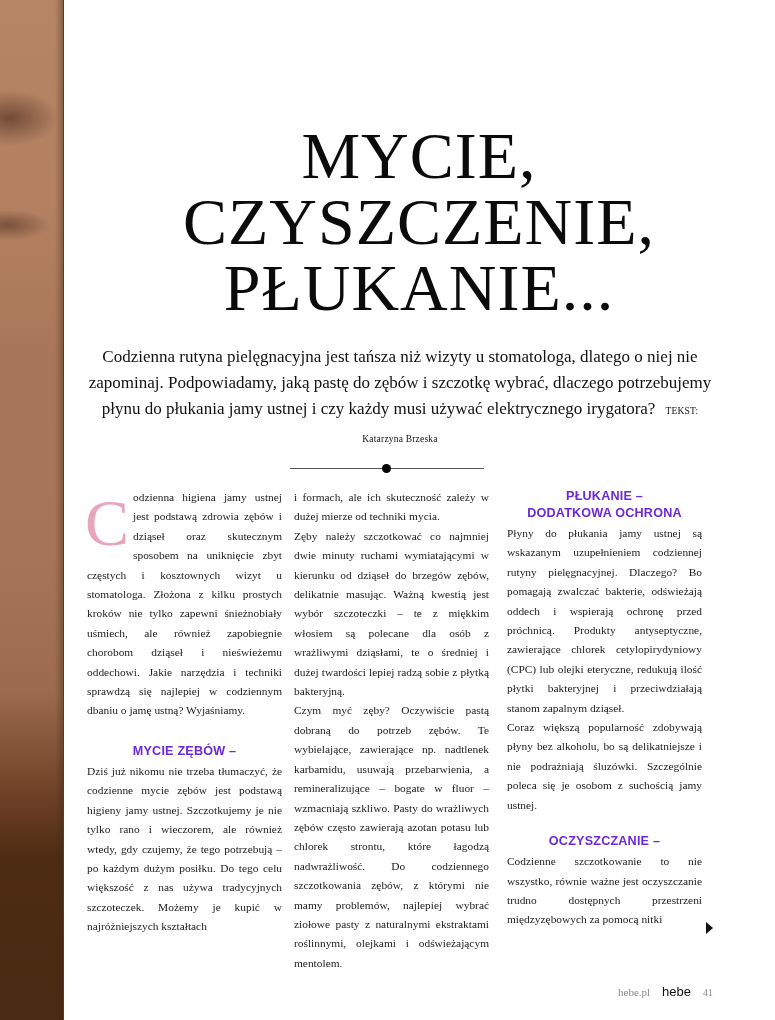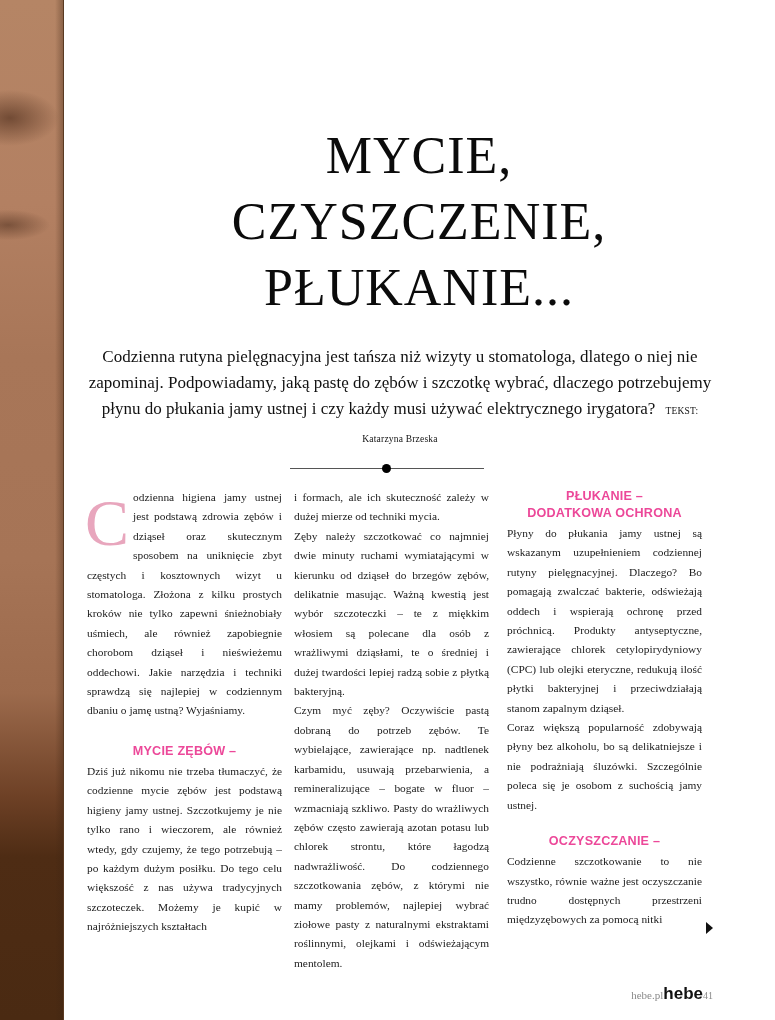--- a/index.html
+++ b/index.html
@@ -16,21 +16,21 @@
         linear-gradient(180deg, #b58565 0%, #b38062 20%, #a87658 35%, #a67456 55%, #9c6a4c 68%, #6e4126 78%, #4e2c14 84%, #4a2a12 100%);
       border-right: 1px solid #5a3a22;
     }
     .photo-strip::after {
       content: ""; position: absolute; right: 0; top: 0; width: 8px; height: 100%;
       background: linear-gradient(90deg, rgba(0,0,0,0), rgba(60,35,18,0.35));
     }
     .title {
       position: absolute; left: 63px; right: 0; top: 123px;
       text-align: center; font-family: "Liberation Serif", serif;
-      font-size: 52px; line-height: 66px; font-weight: normal; color: #0b0b0b;
+      font-size: 66px; line-height: 66px; font-weight: normal; color: #0b0b0b;
       letter-spacing: 1px; margin: 0;
     }
     .title span { display: block; }
     .lead {
       position: absolute; left: 80px; width: 640px; top: 344px;
       text-align: center; font-family: "Liberation Serif", serif;
       font-size: 17px; line-height: 26px; color: #111; margin: 0;
     }
     .lead .credit { font-size: 9.5px; margin-left: 10px; letter-spacing: 0.2px; }
     .divider {
@@ -48,35 +48,35 @@
     .col1 { left: 87px; }
     .col2 { left: 294px; }
     .col3 { left: 507px; }
     .dropcap {
       float: left; font-size: 66px; line-height: 50px; color: #e8a6bd;
       margin: 6px 4px 0 -2px; padding-top: 4px; font-family: "Liberation Serif", serif;
     }
     .dropwrap { text-indent: 0; }
     .subhead {
       text-align: center; font-family: "Liberation Sans", "DejaVu Sans", sans-serif;
-      font-weight: bold; color: #ec4899; font-size: 12.6px; line-height: 17px;
+      font-weight: bold; color: #6d28d9; font-size: 12.6px; line-height: 17px;
       margin: 0 0 2px 0; letter-spacing: 0.2px;
     }
     .subhead span { display: block; }
     .gap-top-1 { margin-top: 22px !important; }
     .gap-top-2 { margin-top: 18px !important; }
     .continue-arrow {
       position: absolute; left: 706px; top: 922px; width: 0; height: 0;
       border-top: 6px solid transparent; border-bottom: 6px solid transparent; border-left: 7px solid #111;
     }
     .footer {
       position: absolute; right: 62px; top: 984px; font-size: 11px; color: #8a8a8a;
-      font-family: "Liberation Serif", serif; display: flex; align-items: baseline; gap: 0;
+      font-family: "Liberation Serif", serif; display: flex; align-items: baseline; gap: 12px;
     }
-    .footer .brand { font-family: "Liberation Sans", sans-serif; font-weight: bold; color: #111; font-size: 17px; }
+    .footer .brand { font-family: "Liberation Sans", sans-serif; font-weight: normal; color: #111; font-size: 13px; }
     .footer .page { font-size: 10px; color: #8a8a8a; }
   </style>
 </head>
 <body>
 
 <div class="photo-strip"></div>
 
 <h1 class="title">
   <span>MYCIE,</span>
   <span>CZYSZCZENIE,</span>

